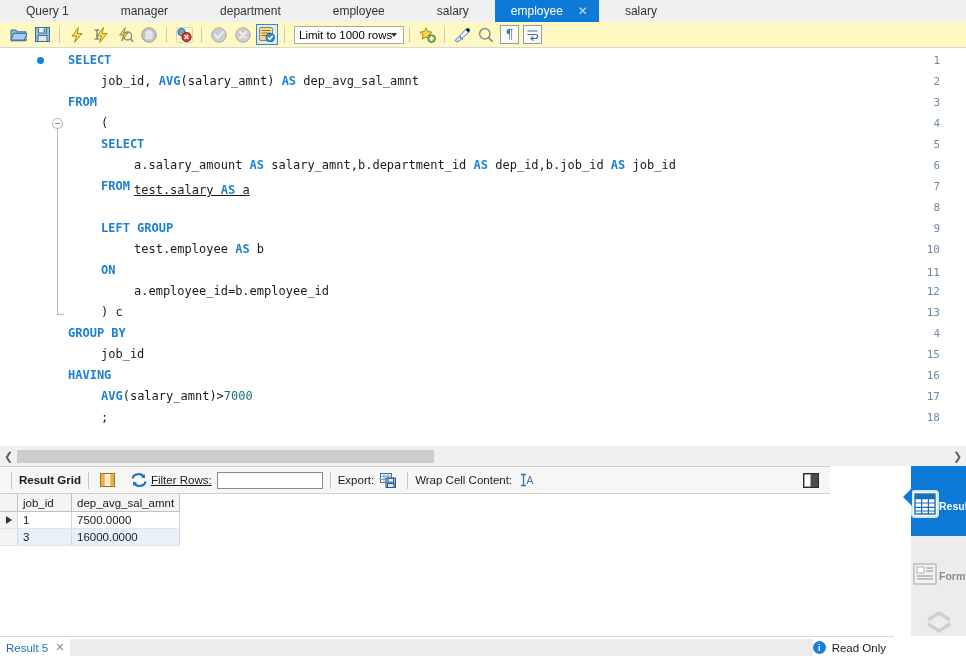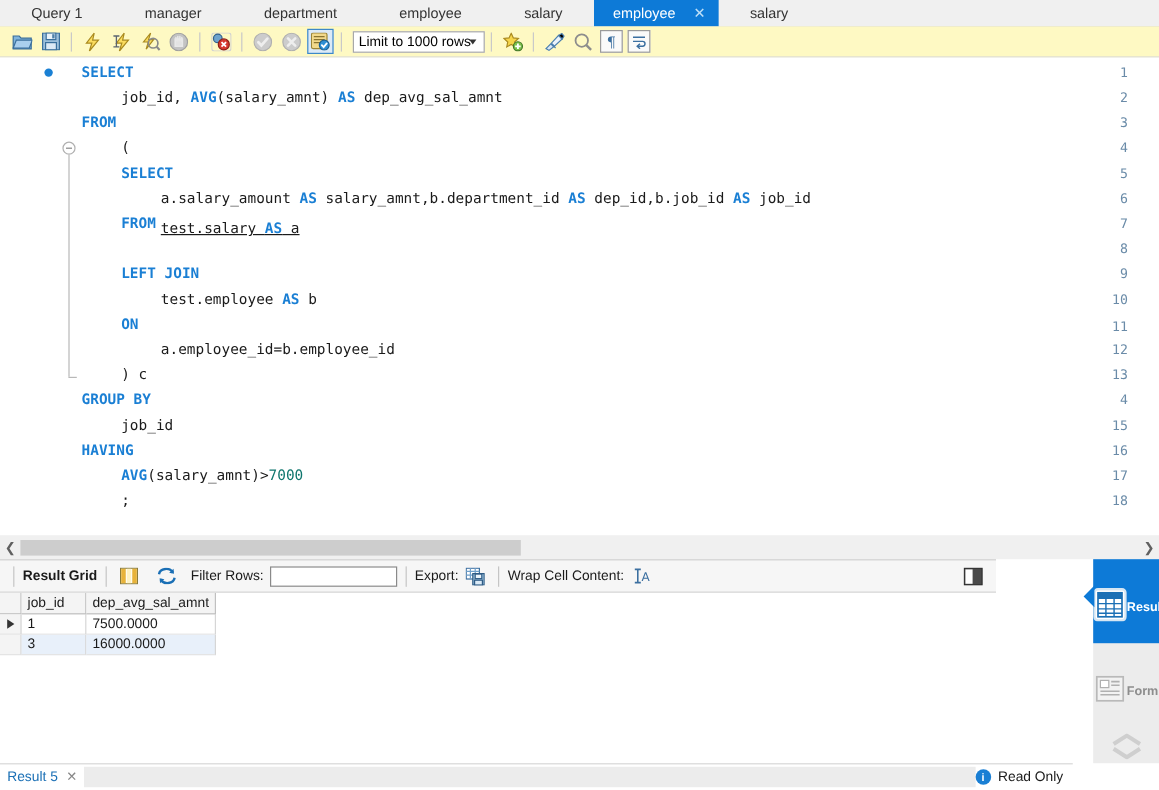--- a/index.html
+++ b/index.html
@@ -450,21 +450,21 @@
         <div class="codeline" style="top: 65px; left: 101px;"><span>(</span></div>
         <div class="linenum" style="top: 86px;">5</div>
         <div class="codeline" style="top: 86px; left: 101px;"><span class="kw">SELECT</span></div>
         <div class="linenum" style="top: 107px;">6</div>
         <div class="codeline" style="top: 107px; left: 134px;"><span>a.salary_amount </span><span class="kw">AS</span><span> salary_amnt,b.department_id </span><span class="kw">AS</span><span> dep_id,b.job_id </span><span class="kw">AS</span><span> job_id</span></div>
         <div class="linenum" style="top: 128px;">7</div>
         <div class="codeline" style="top: 128px; left: 101px;"><span class="kw">FROM</span></div>
         <div class="linenum" style="top: 149px;">8</div>
         <div class="codeline" style="top: 132px; left: 134px; text-decoration: underline;"><span>test.salary </span><span class="kw">AS</span><span> a</span></div>
         <div class="linenum" style="top: 170px;">9</div>
-        <div class="codeline" style="top: 170px; left: 101px;"><span class="kw">LEFT JOIN</span></div>
+        <div class="codeline" style="top: 170px; left: 101px;"><span class="kw">LEFT GROUP</span></div>
         <div class="linenum" style="top: 191px;">10</div>
         <div class="codeline" style="top: 191px; left: 134px;"><span>test.employee </span><span class="kw">AS</span><span> b</span></div>
         <div class="linenum" style="top: 214px;">11</div>
         <div class="codeline" style="top: 212px; left: 101px;"><span class="kw">ON</span></div>
         <div class="linenum" style="top: 233px;">12</div>
         <div class="codeline" style="top: 233px; left: 134px;"><span>a.employee_id=b.employee_id</span></div>
         <div class="linenum" style="top: 254px;">13</div>
         <div class="codeline" style="top: 254px; left: 101px;"><span>) c</span></div>
         <div class="linenum" style="top: 275px;">4</div>
         <div class="codeline" style="top: 275px; left: 68px;"><span class="kw">GROUP BY</span></div>
@@ -506,21 +506,21 @@
 
     <div class="tbtn" style="margin-left:8px;">
       <svg width="16" height="14" viewBox="0 0 16 14">
         <path d="M1.5 5.5 A6 5 0 0 1 13 4.2" fill="none" stroke="#1a6fb5" stroke-width="2"></path>
         <path d="M14.5 8.5 A6 5 0 0 1 3 9.8" fill="none" stroke="#1a6fb5" stroke-width="2"></path>
         <path d="M13.6 1 L14 5.2 L10 4.2 z" fill="#1a6fb5"></path>
         <path d="M2.4 13 L2 8.8 L6 9.8 z" fill="#1a6fb5"></path>
       </svg>
     </div>
 
-    <span class="rlabel" style="margin-left:8px;">Filter Rows:</span>
+    <span class="rlabel" style="margin-left:0;text-decoration:underline;">Filter Rows:</span>
     <input class="filterinput" type="text" placeholder="" style="">
 
     <div class="rsep"></div>
     <span class="rlabel">Export:</span>
 
     <div class="tbtn" style="margin-left:3px;">
       <svg width="16" height="15" viewBox="0 0 16 15">
         <rect x="0.5" y="0.5" width="11" height="9" fill="#fff" stroke="#3b6fa0"></rect>
         <path d="M0.5 3.2 h11 M0.5 6.3 h11 M4 0.5 v9 M8 0.5 v9" stroke="#6fa0cb"></path>
         <rect x="6" y="5" width="9.5" height="9.5" fill="#9cbfdb" stroke="#2f5c86"></rect>

